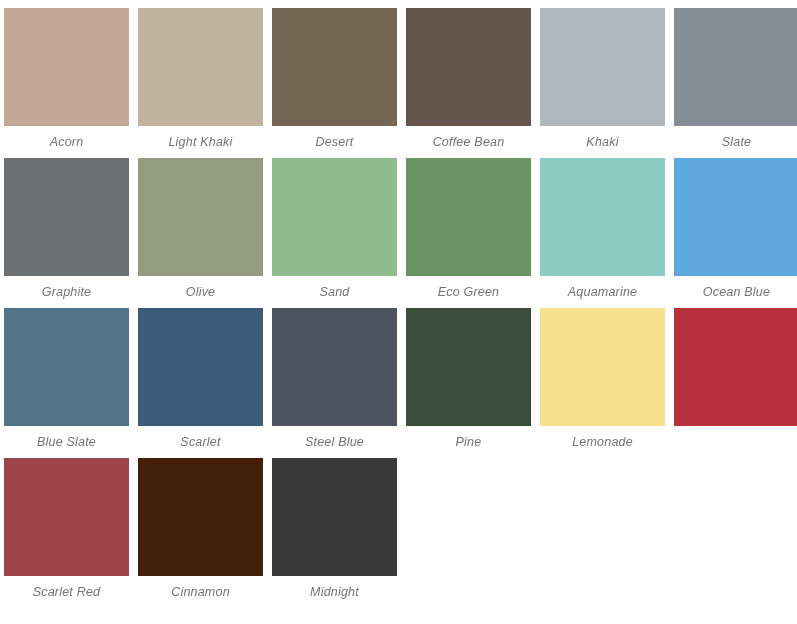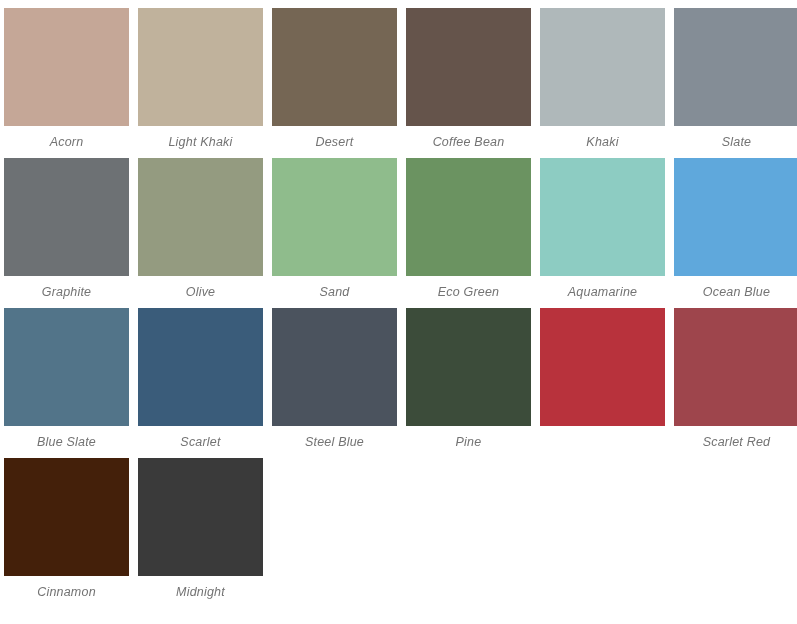--- a/index.html
+++ b/index.html
@@ -106,20 +106,24 @@
     </div>
     <div class="swatch-cell">
       <div class="swatch-chip" style="background-color: rgb(75, 83, 94);"></div>
       <div class="swatch-label">Steel Blue</div>
     </div>
     <div class="swatch-cell">
       <div class="swatch-chip" style="background-color: rgb(60, 76, 58);"></div>
       <div class="swatch-label">Pine</div>
     </div>
     <div class="swatch-cell">
+      <div class="swatch-chip" style="background-color: rgb(247, 224, 140);"></div>
+      <div class="swatch-label">Lemonade</div>
+    </div>
+    <div class="swatch-cell">
       <div class="swatch-chip" style="background-color: rgb(184, 50, 60);"></div>
     </div>
     <div class="swatch-cell">
       <div class="swatch-chip" style="background-color: rgb(158, 69, 76);"></div>
       <div class="swatch-label">Scarlet Red</div>
     </div>
     <div class="swatch-cell">
       <div class="swatch-chip" style="background-color: rgb(68, 32, 10);"></div>
       <div class="swatch-label">Cinnamon</div>
     </div>

